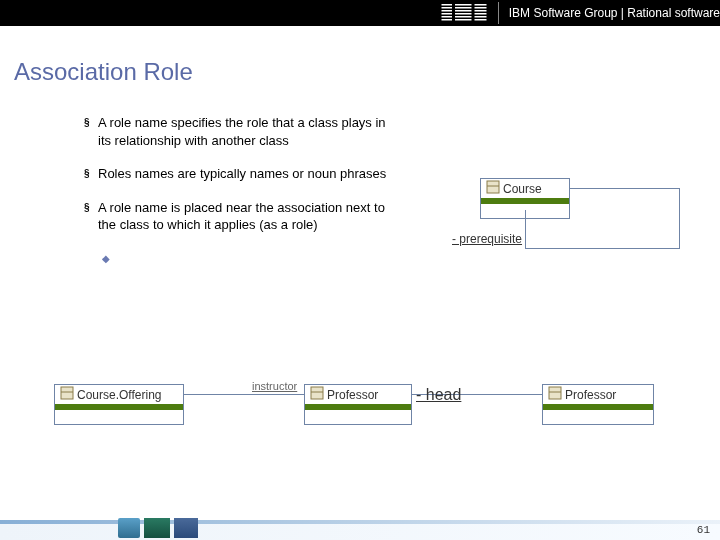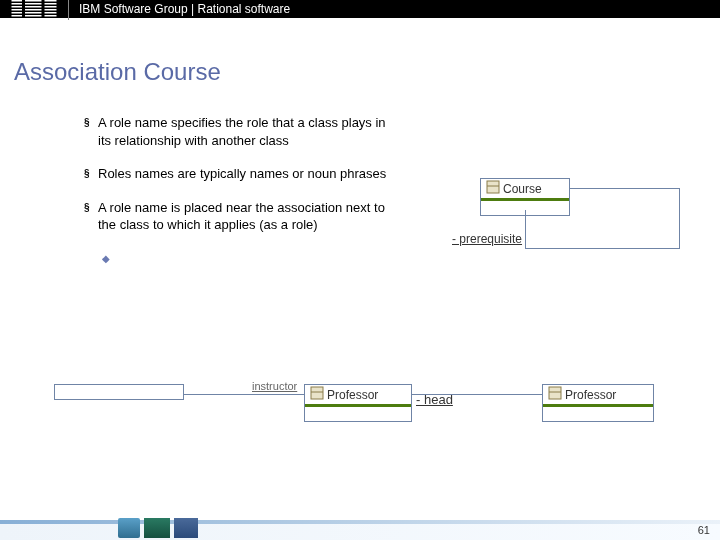--- a/index.html
+++ b/index.html
@@ -1,50 +1,50 @@
 <!DOCTYPE html>
 <html><head>
 <meta charset="utf-8">
 <style>
   * { box-sizing: border-box; margin: 0; padding: 0; }
   html, body { width: 720px; height: 540px; font-family: Arial, Helvetica, sans-serif; background: #fff; }
   .slide { width: 720px; height: 540px; position: relative; overflow: hidden; }
 
   
-  .header { position: absolute; left: 0; top: 0; width: 100%; height: 18px; background: #000; display: flex; align-items: center; }
+  .header { position: absolute; left: 0; top: 0; width: 100%; height: 26px; background: #000; display: flex; align-items: center; justify-content: flex-end; }
   .ibm-logo { margin-left: 10px; display: flex; align-items: center; }
   .ibm-logo svg { height: 18px; }
   .header-divider { width: 1px; height: 22px; background: #888; margin: 0 10px; }
   .header-text { color: #fff; font-size: 12px; }
 
   
   .title { position: absolute; left: 14px; top: 58px; color: #5a6aa6; font-size: 24px; font-weight: 400; }
 
   
   .bullets { position: absolute; left: 84px; top: 114px; width: 310px; font-size: 13px; color: #000; line-height: 1.35; }
   .bul { display: flex; margin-bottom: 16px; }
   .bul .mk { width: 14px; flex: none; color: #000; font-weight: bold; font-size: 10px; padding-top: 2px; }
   .bul .tx { flex: 1; }
   .subbul { display: flex; margin-left: 18px; margin-top: 0px; }
   .subbul .mk2 { width: 14px; flex: none; color: #6a7ab2; font-size: 10px; padding-top: 2px; }
 
   
   .diag1 { position: absolute; left: 440px; top: 178px; width: 240px; height: 120px; }
   .uml-box { position: absolute; border: 1px solid #6f84a6; background: #fff; }
-  .uml-title { border-bottom: 3px solid #4d7c0f; display: flex; align-items: center; padding: 2px 6px; font-size: 12px; color: #333; }
+  .uml-title { border-bottom: 6px solid #4d7c0f; display: flex; align-items: center; padding: 2px 6px; font-size: 12px; color: #333; }
   .uml-icon { margin-right: 4px; }
   .uml-attr { height: 14px; }
   .rolelabel { position: absolute; font-size: 12px; color: #333; text-decoration: underline; }
   .line { position: absolute; background: #6f84a6; }
 
   
   .diag2 { position: absolute; left: 54px; top: 376px; width: 620px; height: 64px; }
 
   
-  .footer { position: absolute; left: 0; bottom: 0; width: 100%; height: 26px; background: #fff; }
+  .footer { position: absolute; left: 0; bottom: 0; width: 100%; height: 26px; background: #fff; font-family: Liberation Mono, monospace; }
   .footer-accent { position: absolute; left: 0; bottom: 16px; width: 100%; height: 4px; background: linear-gradient(to right, #7aa6d1 0%, #a7c4e0 40%, #e8f0f8 100%); opacity: 0.9; }
   .footer-band { position: absolute; left: 0; bottom: 0; width: 100%; height: 16px; background: linear-gradient(to right, #eef4fa, #f7fbff); }
   .footer-shapes { position: absolute; left: 118px; bottom: 2px; display: flex; gap: 4px; align-items: flex-end; }
   .fs { width: 22px; height: 20px; background: #4e8eb5; }
   .fs.a { background: linear-gradient(#5aa0c8, #2f6e90); border-radius: 2px; }
   .fs.b { background: linear-gradient(#2a7a62, #145040); width: 26px; }
   .fs.c { background: linear-gradient(#4a6a9a, #2a4a7a); width: 24px; }
   .page-num { position: absolute; right: 10px; bottom: 4px; font-size: 11px; color: #333; }
 
   svg { overflow: visible; }
@@ -68,21 +68,21 @@
         <g fill="#000">
           <rect x="14" y="0" width="4" height="24"></rect>
           <rect x="40" y="0" width="4" height="24"></rect>
         </g>
       </svg>
     </div>
     <div class="header-divider"></div>
     <div class="header-text">IBM Software Group | Rational software</div>
   </div>
 
-  <div class="title">Association Course</div>
+  <div class="title">Association Role</div>
 
   <div class="bullets">
     <div class="bul">
       <div class="mk">§</div>
       <div class="tx">A role name specifies the role that a class plays in its relationship with another class</div>
     </div>
     <div class="bul">
       <div class="mk">§</div>
       <div class="tx">Roles names are typically names or noun phrases</div>
     </div>
@@ -115,41 +115,50 @@
 
     <div class="line" style="left:85px; top:70px; width:155px; height:1px;"></div>
 
     <div class="line" style="left:85px; top:32px; width:1px; height:38px;"></div>
     <div class="rolelabel" style="left:12px; top:54px;">- prerequisite</div>
   </div>
 
   <div class="diag2">
 
     <div class="uml-box" style="left:0; top:8px; width:130px;">
+      <div class="uml-title">
+        <span class="uml-icon">
+          <svg width="12" height="12">
+              <rect x="0" y="0" width="12" height="12" fill="#e9e3c9" stroke="#8a7d4a"></rect>
+              <line x1="0" y1="5" x2="12" y2="5" stroke="#8a7d4a"></line>
+            </svg>
+        </span>
+        <span>Course.Offering</span>
+      </div>
       <div class="uml-attr"></div>
     </div>
 
     <div class="line" style="left:130px; top:18px; width:120px; height:1px;"></div>
     <div class="rolelabel" style="left:198px; top:4px; font-size:11px; color:#666;">instructor</div>
 
     <div class="uml-box" style="left:250px; top:8px; width:108px;">
       <div class="uml-title">
         <span class="uml-icon">
           <svg width="12" height="12">
               <rect x="0" y="0" width="12" height="12" fill="#e9e3c9" stroke="#8a7d4a"></rect>
               <line x1="0" y1="5" x2="12" y2="5" stroke="#8a7d4a"></line>
             </svg>
         </span>
         <span>Professor</span>
       </div>
       <div class="uml-attr"></div>
     </div>
 
     <div class="line" style="left:358px; top:18px; width:130px; height:1px;"></div>
-    <div class="rolelabel" style="left:362px; top:16px; font-size:13px; color:#333;">- head</div>
+    <div class="rolelabel" style="left:362px; top:10px; font-size:16px; color:#333;">- head</div>
 
     <div class="uml-box" style="left:488px; top:8px; width:112px;">
       <div class="uml-title">
         <span class="uml-icon">
           <svg width="12" height="12">
               <rect x="0" y="0" width="12" height="12" fill="#e9e3c9" stroke="#8a7d4a"></rect>
               <line x1="0" y1="5" x2="12" y2="5" stroke="#8a7d4a"></line>
             </svg>
         </span>
         <span>Professor</span>

